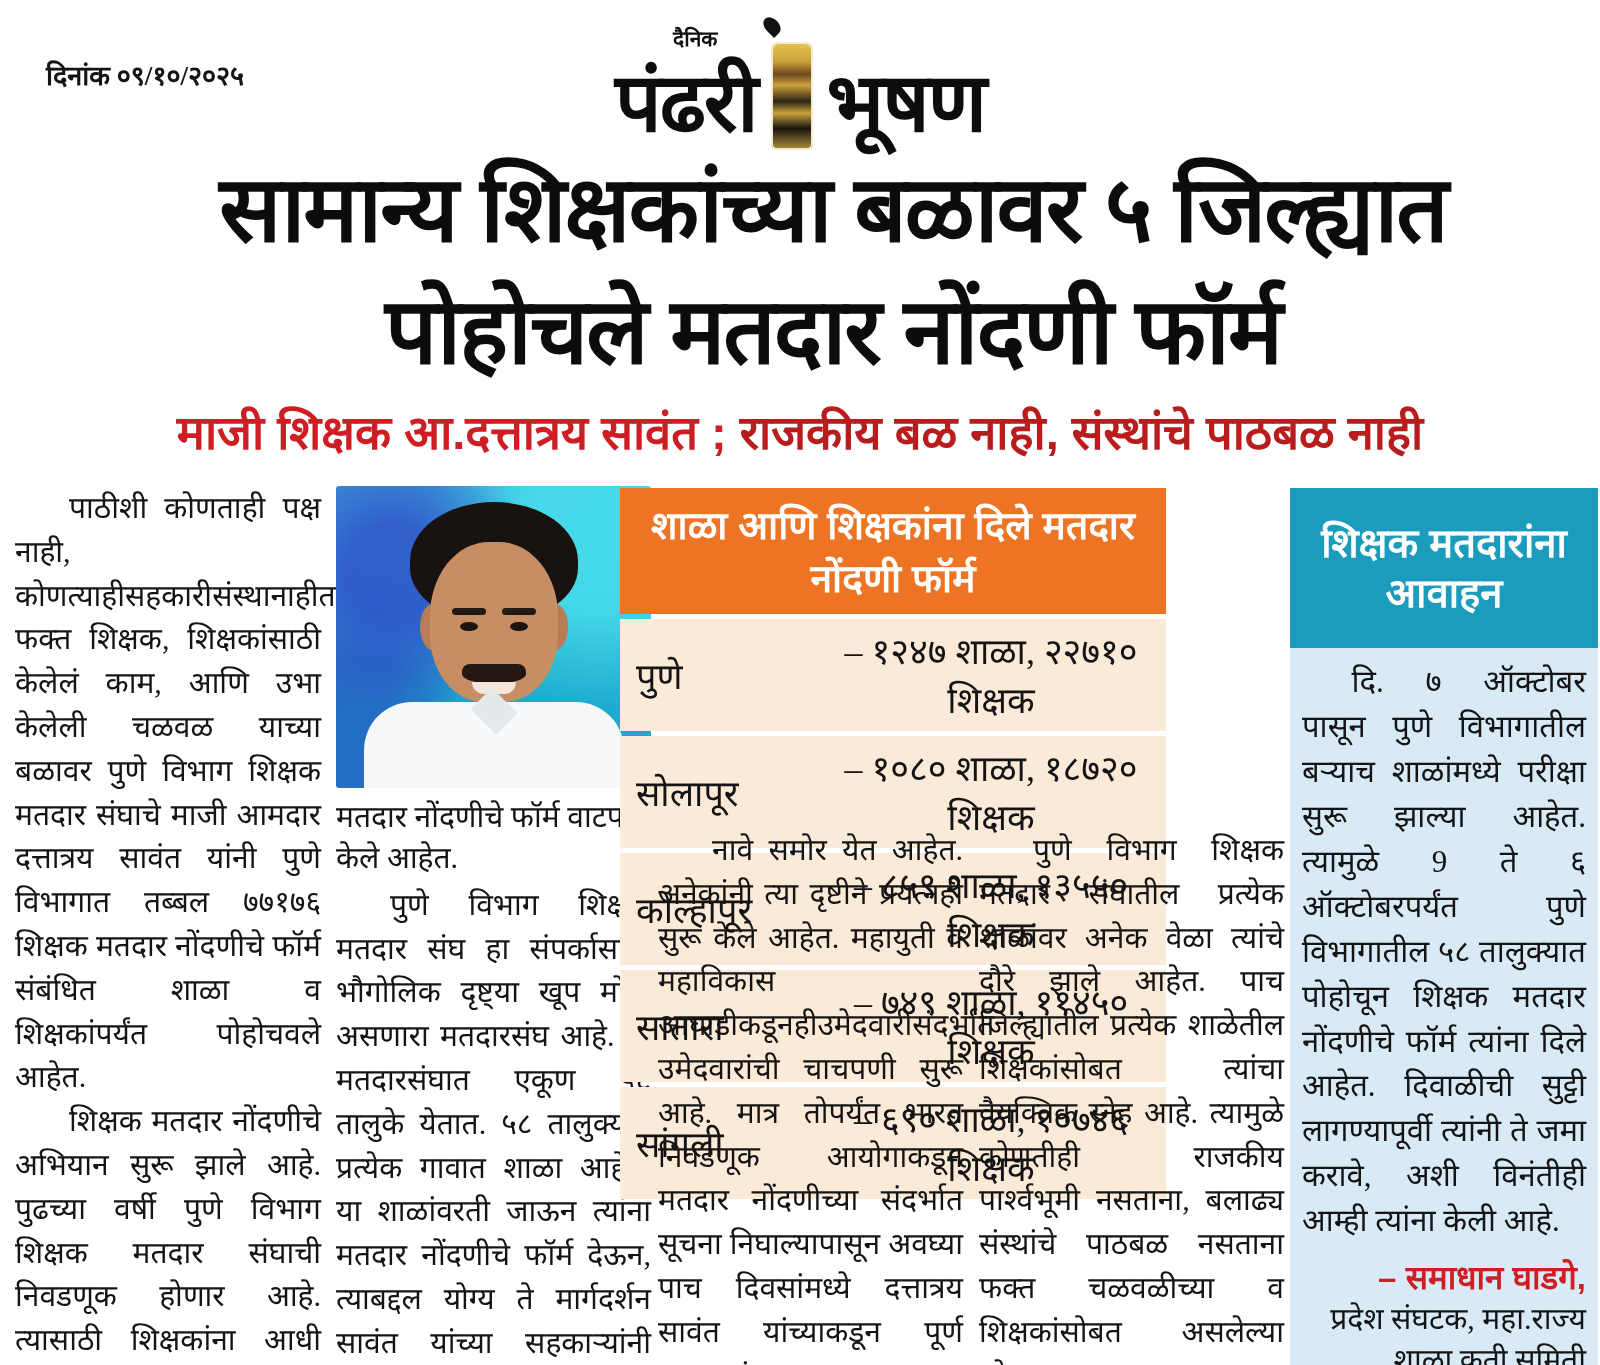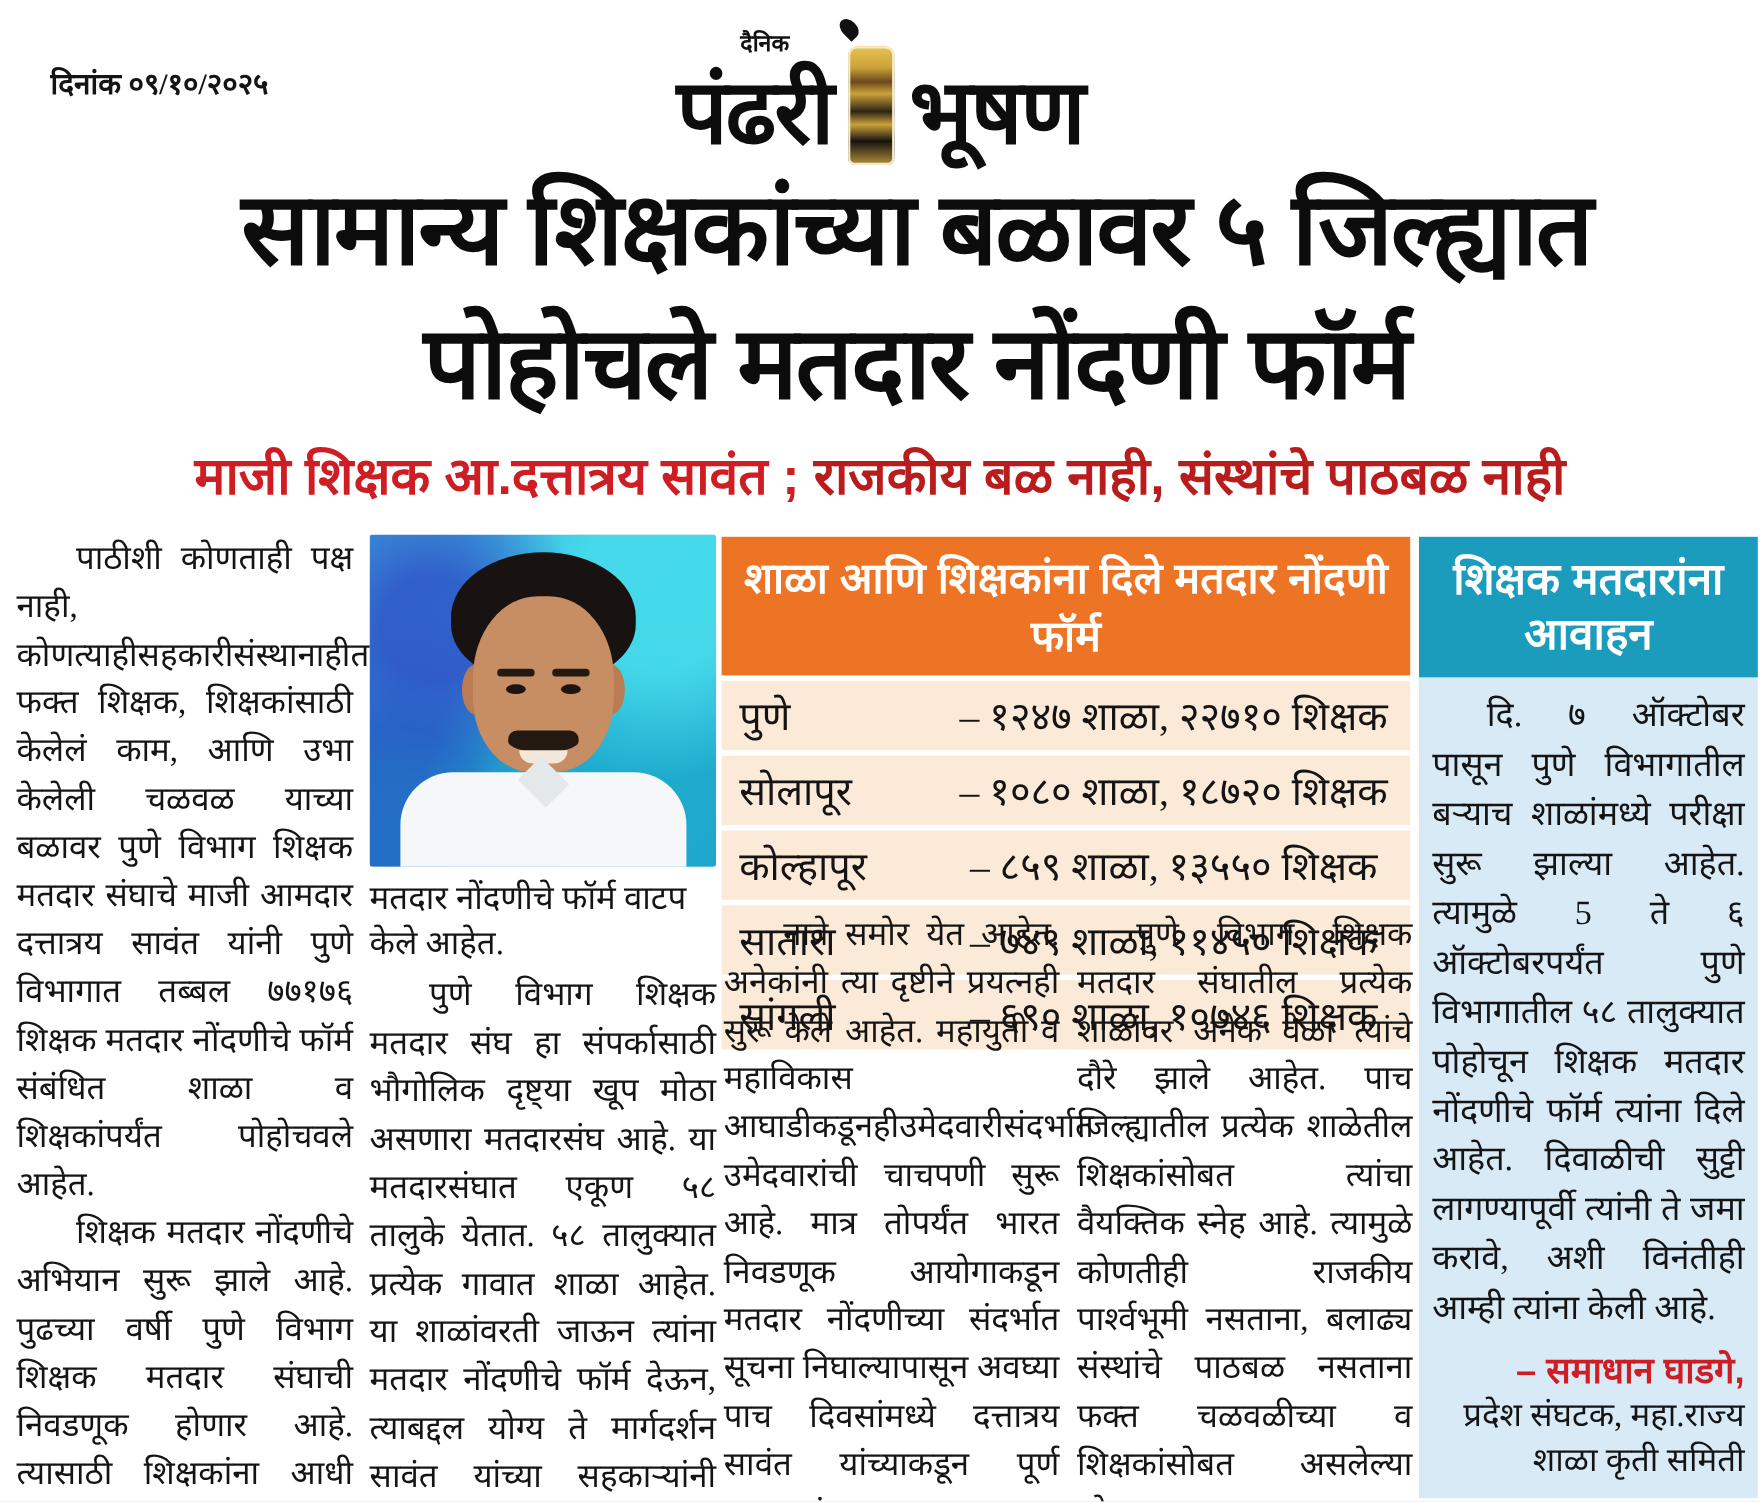--- a/index.html
+++ b/index.html
@@ -52,38 +52,38 @@
   .p-brow-l{top:122px;left:116px;width:34px;height:7px;background:#241a14;border-radius:4px;}
   .p-brow-r{top:122px;left:166px;width:34px;height:7px;background:#241a14;border-radius:4px;}
   .p-eye-l{top:136px;left:124px;width:18px;height:9px;background:#1c1410;border-radius:50%;}
   .p-eye-r{top:136px;left:174px;width:18px;height:9px;background:#1c1410;border-radius:50%;}
   .p-mustache{top:178px;left:126px;width:64px;height:20px;background:#241812;border-radius:8px 8px 50% 50%;}
   .p-smile{top:196px;left:136px;width:44px;height:12px;background:#f3e6da;border-radius:0 0 22px 22px;}
   .p-shirt{bottom:-6px;left:28px;width:260px;height:92px;background:#f5f7f8;border-radius:48px 48px 0 0;}
   .p-collar{bottom:62px;left:140px;width:36px;height:30px;background:#e3e8ea;transform:rotate(45deg);}
 
   
-  .fact-table{position:absolute;left:656px;top:2px;width:626px;}
+  .fact-table{position:absolute;left:620px;top:2px;width:546px;}
   .fact-table-header{background:var(--color-orange,#ee7425);color:#ffffff;text-align:center;
                      font-family:"Liberation Sans",sans-serif;font-weight:800;font-size:39px;
                      padding:9px 4px 11px 4px;}
   .fact-row{background:var(--color-peach,#fcead9);display:flex;align-items:center;
             margin-top:5px;padding:7px 16px;font-size:36px;}
   .fact-district{width:196px;flex:none;}
   .fact-value{flex:1;text-align:center;}
 
   .midcols{position:absolute;left:658px;top:342px;width:626px;display:flex;gap:16px;}
   .col3,.col4{width:305px;}
 
   
   .col5{position:absolute;left:1290px;top:2px;width:308px;}
   .sidebar-box{margin-bottom:10px;}
   .sidebar-header{background:var(--color-teal,#1b9cbd);color:#fff;text-align:center;
                   font-family:"Liberation Sans",sans-serif;font-weight:800;font-size:40px;line-height:1.25;
-                  padding:14px 4px;}
+                  padding:30px 4px;}
   .sidebar-body{background:var(--color-lightblue,#d8eaf6);padding:12px 12px 14px 12px;}
   .sidebar-body p{font-size:31px;line-height:1.45;text-align:justify;margin:0;text-indent:1.6em;}
   .signature{color:var(--color-red,#cf1d24);font-weight:800;text-align:right;font-size:33px;margin-top:10px;
              font-family:"Liberation Sans",sans-serif;}
   .sig-role{text-align:right;font-size:30px;line-height:1.35;}
 </style>
 </head>
 <body>
 
 <div class="page">
@@ -170,21 +170,21 @@
       </div>
     </div>
 
     <div class="col5">
       <div class="sidebar-box">
         <div class="sidebar-header">
           <div>शिक्षक मतदारांना</div>
           <div>आवाहन</div>
         </div>
         <div class="sidebar-body">
-          <p>दि. ७ ऑक्टोबर पासून पुणे विभागातील बऱ्याच शाळांमध्ये परीक्षा सुरू झाल्या आहेत. त्यामुळे 5 ते ६ ऑक्टोबरपर्यंत पुणे विभागातील ५८ तालुक्यात पोहोचून शिक्षक मतदार नोंदणीचे फॉर्म त्यांना दिले आहेत. दिवाळीची सुट्टी लागण्यापूर्वी त्यांनी ते जमा करावे, अशी विनंतीही आम्ही त्यांना केली आहे.</p>
+          <p>दि. ७ ऑक्टोबर पासून पुणे विभागातील बऱ्याच शाळांमध्ये परीक्षा सुरू झाल्या आहेत. त्यामुळे 9 ते ६ ऑक्टोबरपर्यंत पुणे विभागातील ५८ तालुक्यात पोहोचून शिक्षक मतदार नोंदणीचे फॉर्म त्यांना दिले आहेत. दिवाळीची सुट्टी लागण्यापूर्वी त्यांनी ते जमा करावे, अशी विनंतीही आम्ही त्यांना केली आहे.</p>
           <div class="signature">– समाधान घाडगे,</div>
           <div class="sig-role">प्रदेश संघटक, महा.राज्य</div>
           <div class="sig-role">शाळा कृती समिती</div>
         </div>
       </div>
 
     </div>
 
   </div>
 </div>

